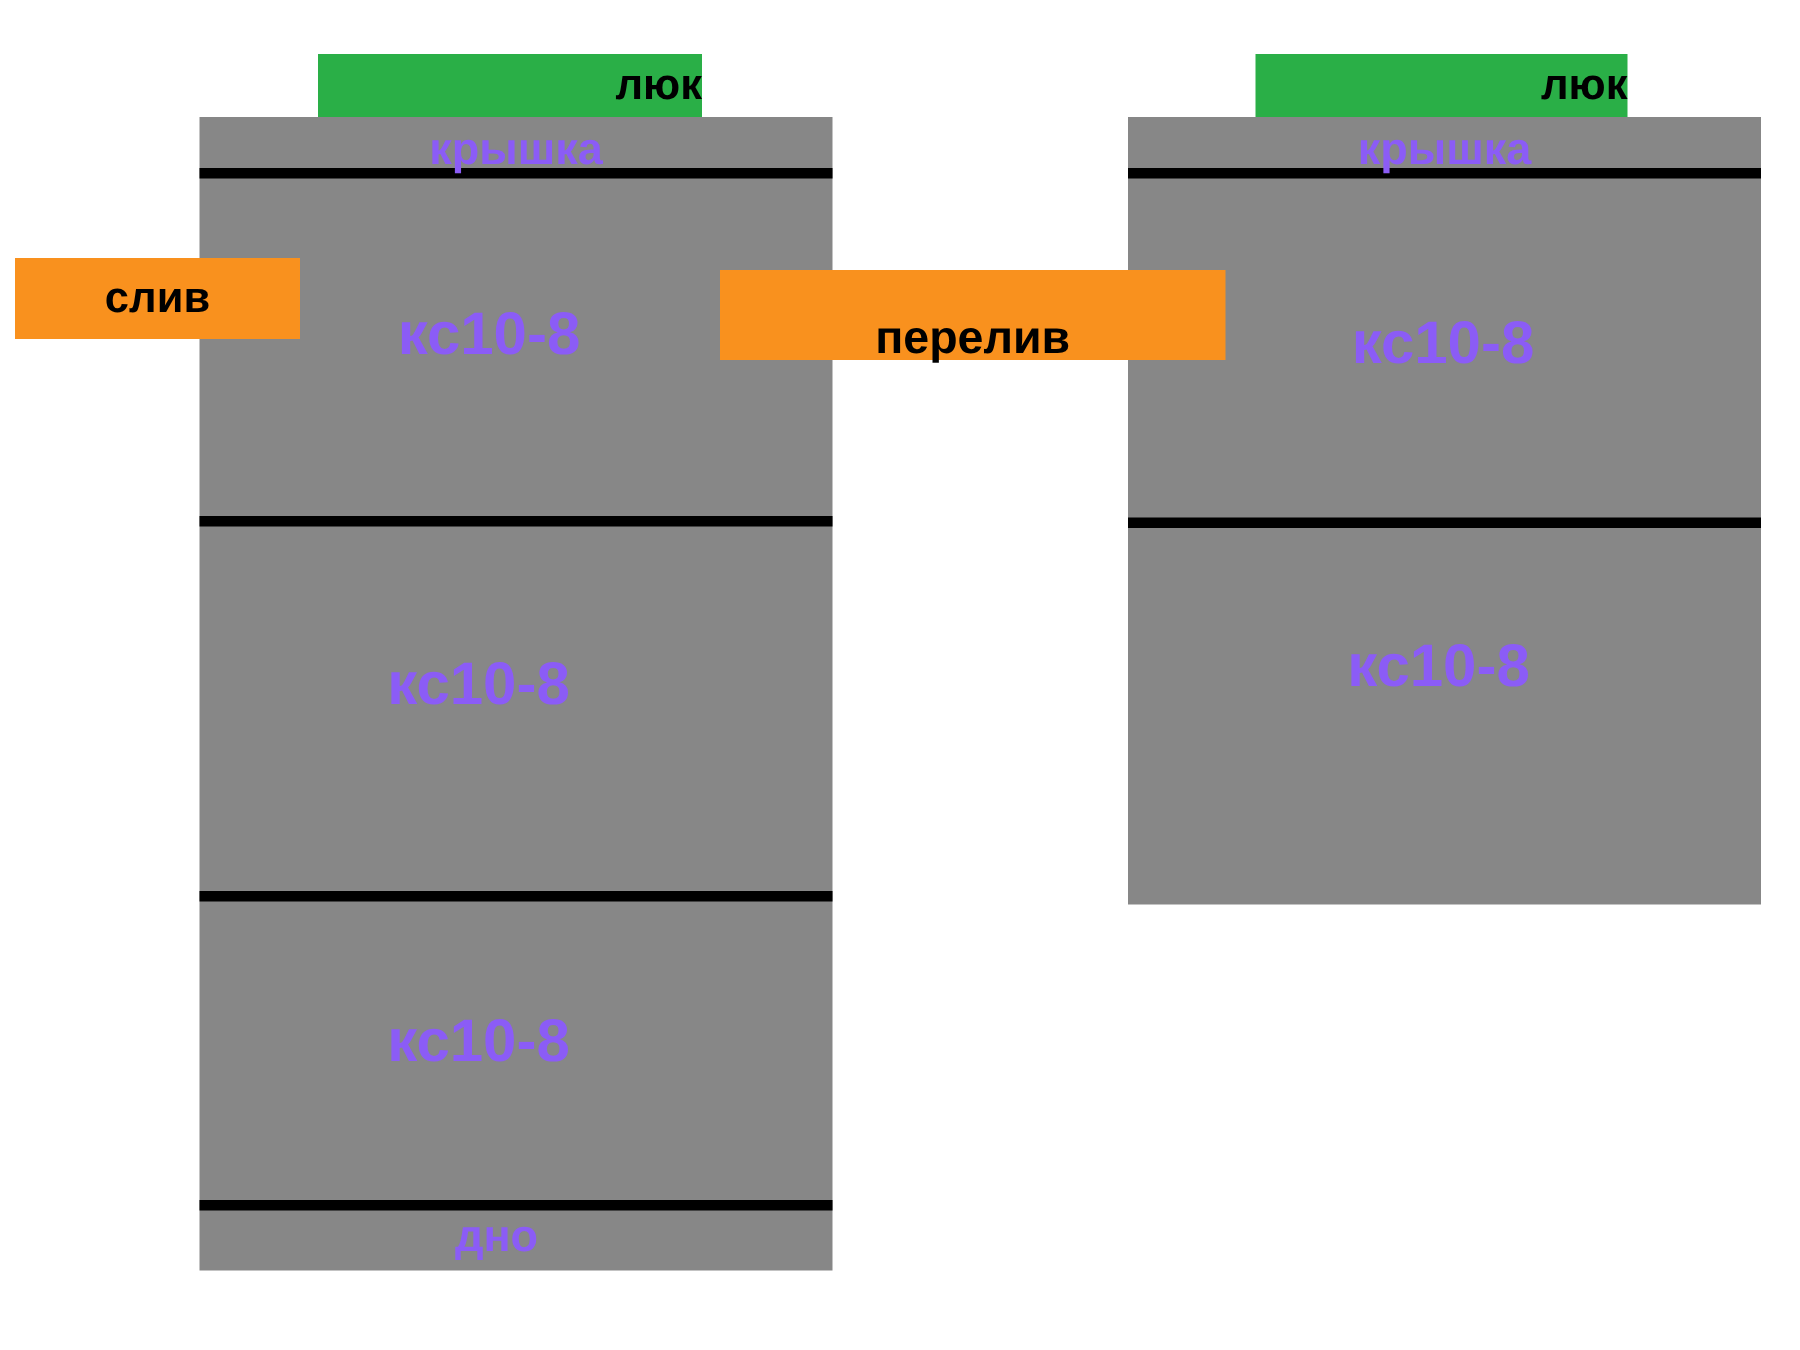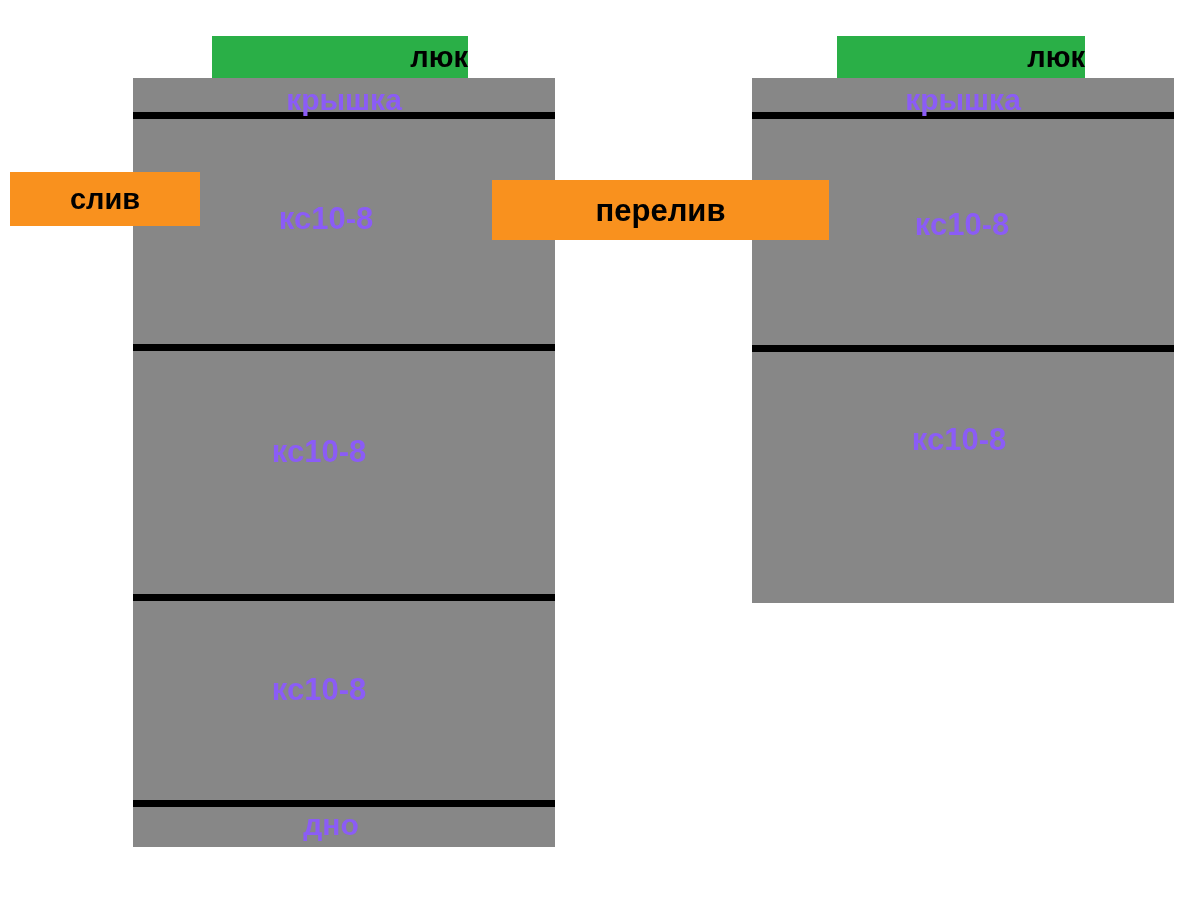--- a/index.html
+++ b/index.html
@@ -39,21 +39,21 @@
     position: absolute;
     color: #8b5cf6;
     font-weight: bold;
     font-size: 30px;
     line-height: 1;
     white-space: nowrap;
     text-align: center;
     letter-spacing: 0px;
   }
   .ring-label.big {
-    font-size: 31px;
+    font-size: 40px;
   }
 
   
   .hatch {
     position: absolute;
     background: #2aaf47;
     display: flex;
     align-items: center;
     justify-content: flex-end;
   }
@@ -126,17 +126,17 @@
   <div class="ring-label" style="left:752px; top:85px; width:422px;">крышка</div>
 
   <div class="ring-label big" style="left:751px; top:209px; width:422px;">кс10-8</div>
 
   <div class="ring-label big" style="left:748px; top:424px; width:422px;">кс10-8</div>
 
   <div class="pipe drain" style="left:10px; top:172px; width:190px; height:54px;">
     <span class="pipe-text">слив</span>
   </div>
 
-  <div class="pipe overflow" style="left:492px; top:180px; width:337px; height:60px;">
+  <div class="pipe overflow" style="left:480px; top:180px; width:337px; height:60px;align-items:flex-end;">
     <span class="pipe-text">перелив</span>
   </div>
 
 </div>
 
 </body></html>

